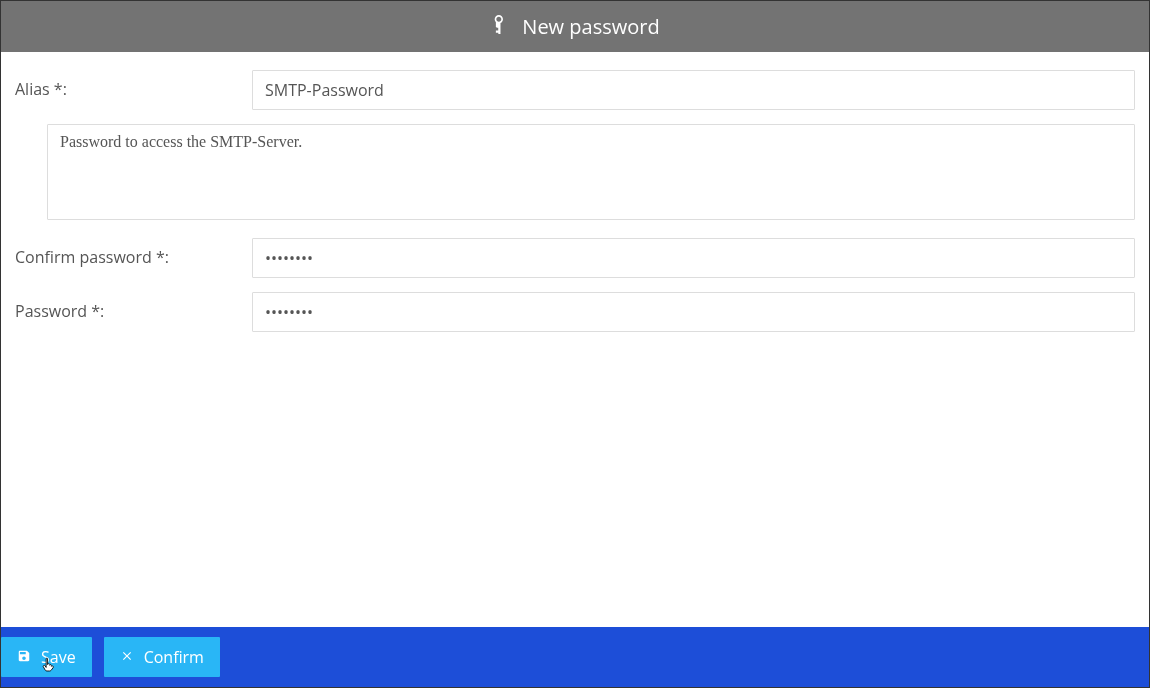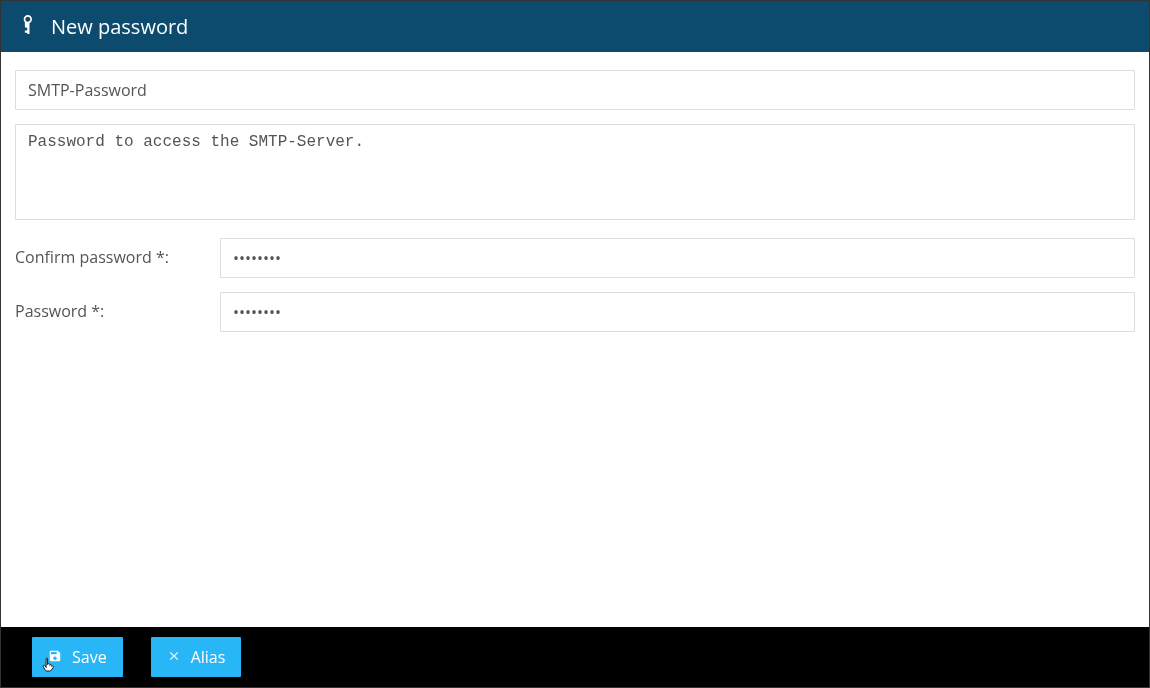--- a/index.html
+++ b/index.html
@@ -13,28 +13,29 @@
       color: #555;
       background: #fff;
       width: 1150px;
       height: 688px;
       border: 1px solid #333;
       display: flex;
       flex-direction: column;
       overflow: hidden;
     }
     .header {
-      background: #0c4a6e;
+      background: #737373;
       color: #fff;
       padding: 12px 18px;
       display: flex;
       align-items: center;
       gap: 12px;
       font-size: 20px;
       font-weight: 400;
+      justify-content: center;
     }
     .header svg {
       width: 20px;
       height: 20px;
       fill: #fff;
     }
     .form-area {
       flex: 1;
       padding: 18px 14px;
     }
@@ -44,49 +45,50 @@
       align-items: flex-start;
     }
     .form-label {
       width: 205px;
       padding-top: 8px;
       color: #555;
       font-size: 16px;
     }
     .form-control {
       flex: 1;
+      margin-left: 32px;
     }
     .form-control input[type="text"],
     .form-control input[type="password"] {
       width: 100%;
       border: 1px solid #ddd;
       padding: 8px 12px;
       font-size: 16px;
       color: #555;
       font-family: inherit;
       outline: none;
       border-radius: 1px;
     }
     .form-control textarea {
       width: 100%;
       height: 96px;
       border: 1px solid #ddd;
       padding: 8px 12px;
       font-size: 16px;
       color: #555;
-      font-family: Liberation Mono, monospace;
+      font-family: Liberation Serif, serif;
       outline: none;
       resize: none;
       border-radius: 1px;
     }
     .footer {
-      background: #000000;
-      padding: 10px 31px;
+      background: #1d4ed8;
+      padding: 10px 0;
       display: flex;
-      gap: 28px;
+      gap: 12px;
     }
     .btn {
       background: #29b6f6;
       color: #fff;
       border: none;
       padding: 9px 16px;
       font-size: 16px;
       font-family: inherit;
       cursor: pointer;
       display: flex;
@@ -118,20 +120,21 @@
     <svg viewBox="0 0 24 24">
         <path d="M7 14c-2.76 0-5-2.24-5-5s2.24-5 5-5 5 2.24 5 5c0 .65-.13 1.27-.36 1.83L22 21.17 20.17 23l-2.17-2.17L16 23l-2-2 2-2-2.36-2.36C12.27 17.87 11.65 18 11 18c0 0 0 0 0 0L7 14zm0-8c-1.66 0-3 1.34-3 3s1.34 3 3 3 3-1.34 3-3-1.34-3-3-3z" transform="rotate(45 12 12)"></path>
       </svg>
   </span>
   <span>New password</span>
 </div>
 
 <div class="form-area">
 
   <div class="form-row">
+    <div class="form-label">Alias *:</div>
     <div class="form-control">
       <input type="text" value="SMTP-Password" style="">
     </div>
   </div>
 
   <div class="form-row">
     <div class="form-control">
       <textarea style="">Password to access the SMTP-Server.</textarea>
     </div>
   </div>
@@ -160,21 +163,21 @@
         </svg>
     </span>
     <span>Save</span>
   </button>
   <button class="btn">
     <span>
       <svg viewBox="0 0 24 24">
           <path d="M19 6.41L17.59 5 12 10.59 6.41 5 5 6.41 10.59 12 5 17.59 6.41 19 12 13.41 17.59 19 19 17.59 13.41 12z"></path>
         </svg>
     </span>
-    <span>Alias</span>
+    <span>Confirm</span>
   </button>
 </div>
 
 <div class="cursor-hand">
   <svg viewBox="0 0 24 28">
       <path fill="#fff" stroke="#000" stroke-width="1.2" d="M9 3c.6 0 1 .4 1 1v8l1-1c.4-.4 1-.4 1.4 0l.6.6c.4.4.4 1 0 1.4l.5-.5c.4-.4 1-.4 1.4 0l.6.6c.4.4.4 1 0 1.4l.4-.4c.4-.4 1-.4 1.4 0l.6.6c.4.4.4 1 0 1.4L15 20c-.6.6-1.4 1-2.2 1H9c-1 0-1.8-.5-2.3-1.3L4 15c-.3-.5-.2-1.2.3-1.5l.4-.3c.5-.3 1.2-.2 1.5.3L8 16V4c0-.6.4-1 1-1z"></path>
     </svg>
 </div>
 
 </body></html>

